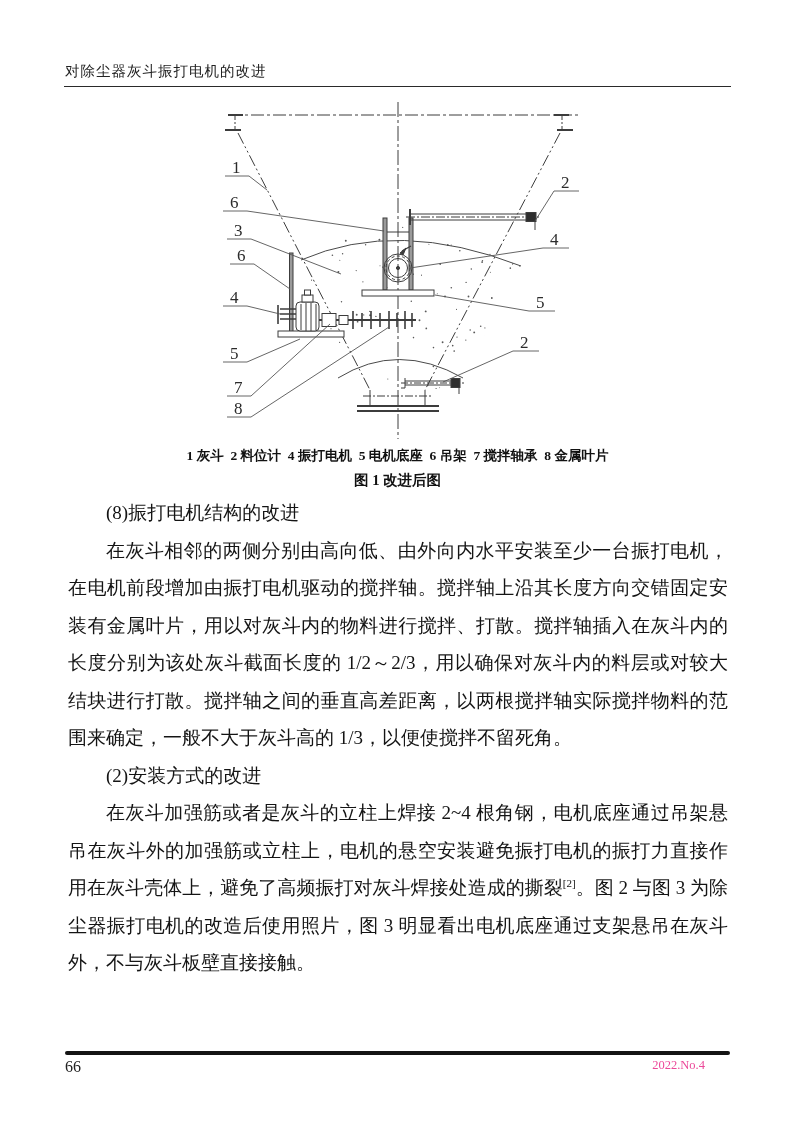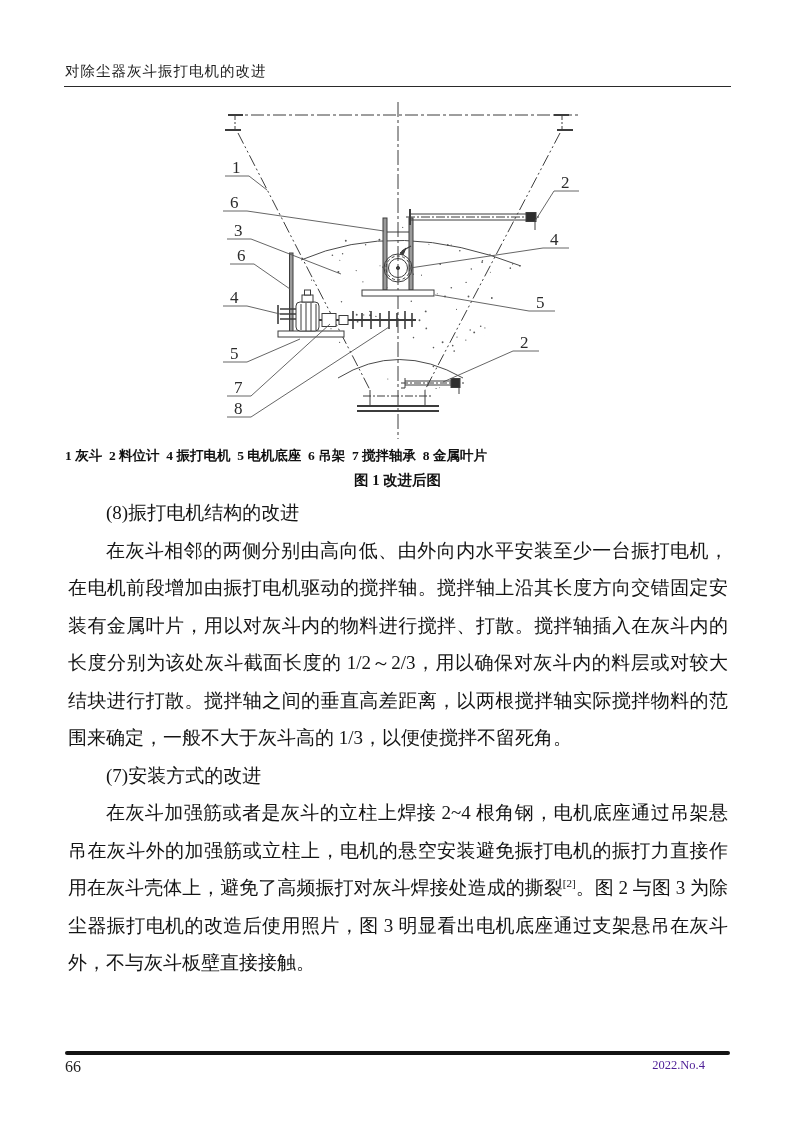--- a/index.html
+++ b/index.html
@@ -12,21 +12,21 @@
     position:absolute; top:62px; left:65px; width:665px;
     text-align:left; font-size:14.5px; letter-spacing:1px; color:#222;
   }
   .header-rule {
     position:absolute; top:86px; left:64px; width:667px; height:0;
     border-top:1.8px solid #2a2a2a;
   }
   .figure-wrap { position:absolute; top:98px; left:183px; width:430px; height:345px; }
   .figure-wrap svg { width:100%; height:100%; }
   .fig-caption {
-    position:absolute; top:447px; left:65px; width:665px; 
+    position:absolute; top:447px; left:65px; width:665px; text-align:center;
     font-weight:bold; font-size:13.5px; color:#111; white-space:pre-wrap;
   }
   .fig-title {
     position:absolute; top:471px; left:65px; width:665px; text-align:center;
     font-weight:bold; font-size:14.5px; color:#111;
   }
   .body-text {
     position:absolute; top:494px; left:68px; width:660px;
     font-size:19px; line-height:37.5px; text-align:justify; color:#141414;
   }
@@ -36,21 +36,21 @@
   .footer-rule {
     position:absolute; top:1051px; left:65px; width:665px; height:3.5px; background:#141414;
     border-radius:2px;
   }
   .footer-page {
     position:absolute; top:1058px; left:65px; width:665px; text-align:left;
     font-size:16px; color:#222;
   }
   .footer-issue {
     position:absolute; top:1058px; left:65px; width:640px; text-align:right;
-    font-size:12.5px; color:#4c1d95;
+    font-size:12.5px; color:#ec4899;
   }
   .callout { font-family:"Liberation Serif","DejaVu Serif",serif; font-size:17px; fill:#2b2b2b; }
 </style>
 </head>
 <body>
 
 <div class="page">
 
   <div class="header-title">对除尘器灰斗振打电机的改进</div>
   <div class="header-rule"></div>
@@ -290,21 +290,21 @@
       </g>
     </svg>
   </div>
 
   <div class="fig-caption">1 灰斗  2 料位计  4 振打电机  5 电机底座  6 吊架  7 搅拌轴承  8 金属叶片</div>
   <div class="fig-title">图 1  改进后图</div>
 
   <div class="body-text">
     <p class="heading">(8)振打电机结构的改进</p>
     <p>在灰斗相邻的两侧分别由高向低、由外向内水平安装至少一台振打电机，在电机前段增加由振打电机驱动的搅拌轴。搅拌轴上沿其长度方向交错固定安装有金属叶片，用以对灰斗内的物料进行搅拌、打散。搅拌轴插入在灰斗内的长度分别为该处灰斗截面长度的 1/2～2/3，用以确保对灰斗内的料层或对较大结块进行打散。搅拌轴之间的垂直高差距离，以两根搅拌轴实际搅拌物料的范围来确定，一般不大于灰斗高的 1/3，以便使搅拌不留死角。</p>
-    <p class="heading">(7)安装方式的改进</p>
+    <p class="heading">(2)安装方式的改进</p>
     <p><span>在灰斗加强筋或者是灰斗的立柱上焊接 2~4 根角钢，电机底座通过吊架悬吊在灰斗外的加强筋或立柱上，电机的悬空安装避免振打电机的振打力直接作用在灰斗壳体上，避免了高频振打对灰斗焊接处造成的撕裂</span><sup class="ref">[2]</sup><span>。图 2 与图 3 为除尘器振打电机的改造后使用照片，图 3 明显看出电机底座通过支架悬吊在灰斗外，不与灰斗板壁直接接触。</span></p>
   </div>
 
   <div class="footer-rule"></div>
   <div class="footer-page">66</div>
   <div class="footer-issue">2022.No.4</div>
 
 </div>
 
 </body></html>

